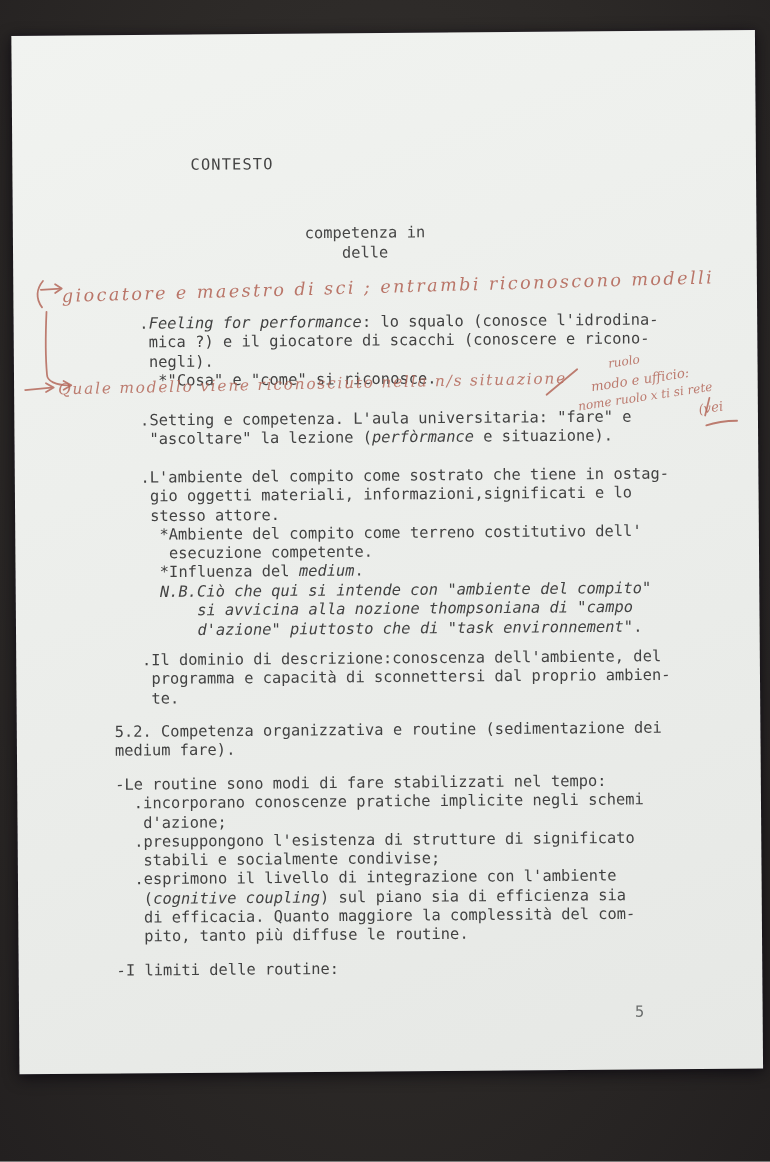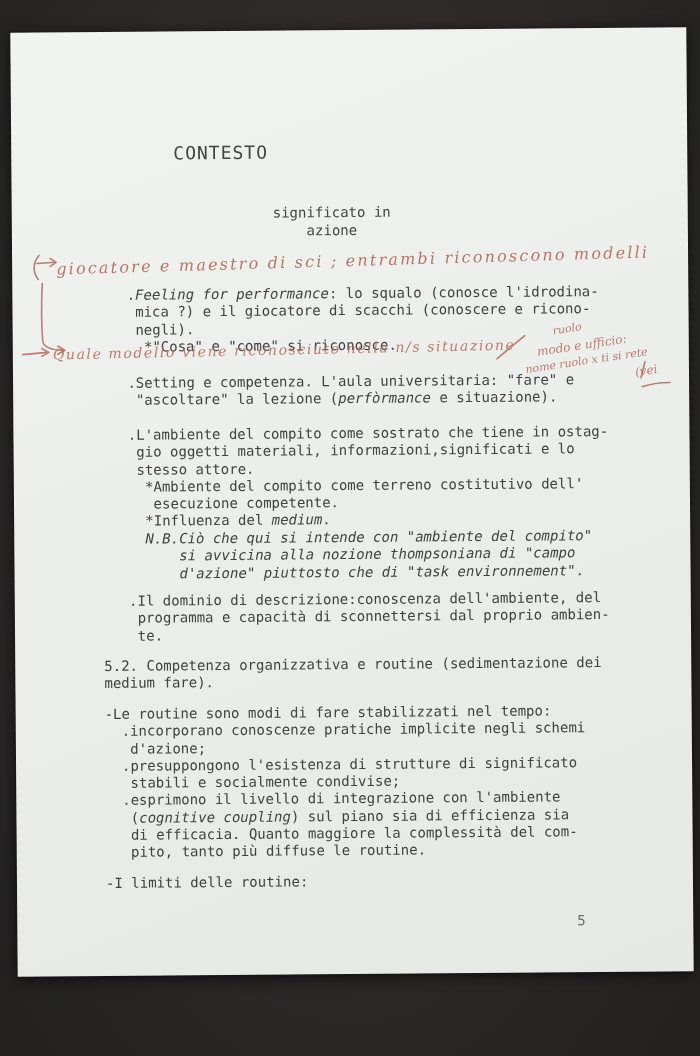--- a/index.html
+++ b/index.html
@@ -9,21 +9,21 @@
     font-family:"DejaVu Sans Mono", monospace;
   }
   .paper{
     position:absolute;left:14px;top:30px;width:676px;height:944px;
     background:linear-gradient(160deg,#f1f3f0 0%, #ebedea 55%, #e6e8e5 100%);
     transform:rotate(-0.45deg);transform-origin:50% 50%;
     box-shadow:0 3px 14px rgba(10,8,14,0.85), 0 0 2px rgba(40,30,50,0.9);
   }
   .kicker{
     position:absolute;left:162px;top:111px;
-    font-size:18px;letter-spacing:1px;color:#444;
+    font-size:14px;letter-spacing:1px;color:#444;
   }
   .doc-title{
     position:absolute;left:230px;top:174px;width:180px;
     text-align:center;font-size:14px;line-height:17.5px;color:#454545;
   }
   .typed-blocks{position:absolute;left:89px;top:0;width:540px;}
   .tblock{position:absolute;left:0;font-size:14px;line-height:17.3px;color:#424242;}
   .tline{white-space:pre;}
   .tline .it{font-style:italic;}
   .page-number{
@@ -39,22 +39,22 @@
   .ink-overlay{position:absolute;left:0;top:0;pointer-events:none;}
 </style>
 </head>
 <body>
 
 <div class="paper">
 
   <div class="kicker">CONTESTO</div>
 
   <div class="doc-title">
-    <div>significato in</div>
-    <div>azione</div>
+    <div>competenza in</div>
+    <div>delle</div>
   </div>
 
   <div class="typed-blocks">
       <div class="tblock" style="top: 255px;">
         <div class="tline"><span>   .</span><span class="it">Feeling for performance</span><span>: lo squalo (conosce l'idrodina-</span></div>
         <div class="tline"><span>    mica ?) e il giocatore di scacchi (conoscere e ricono-</span></div>
         <div class="tline"><span>    negli).</span></div>
         <div class="tline"><span>     *"Cosa" e "come" si riconosce.</span></div>
       </div>
       <div class="tblock" style="top: 343px;">

